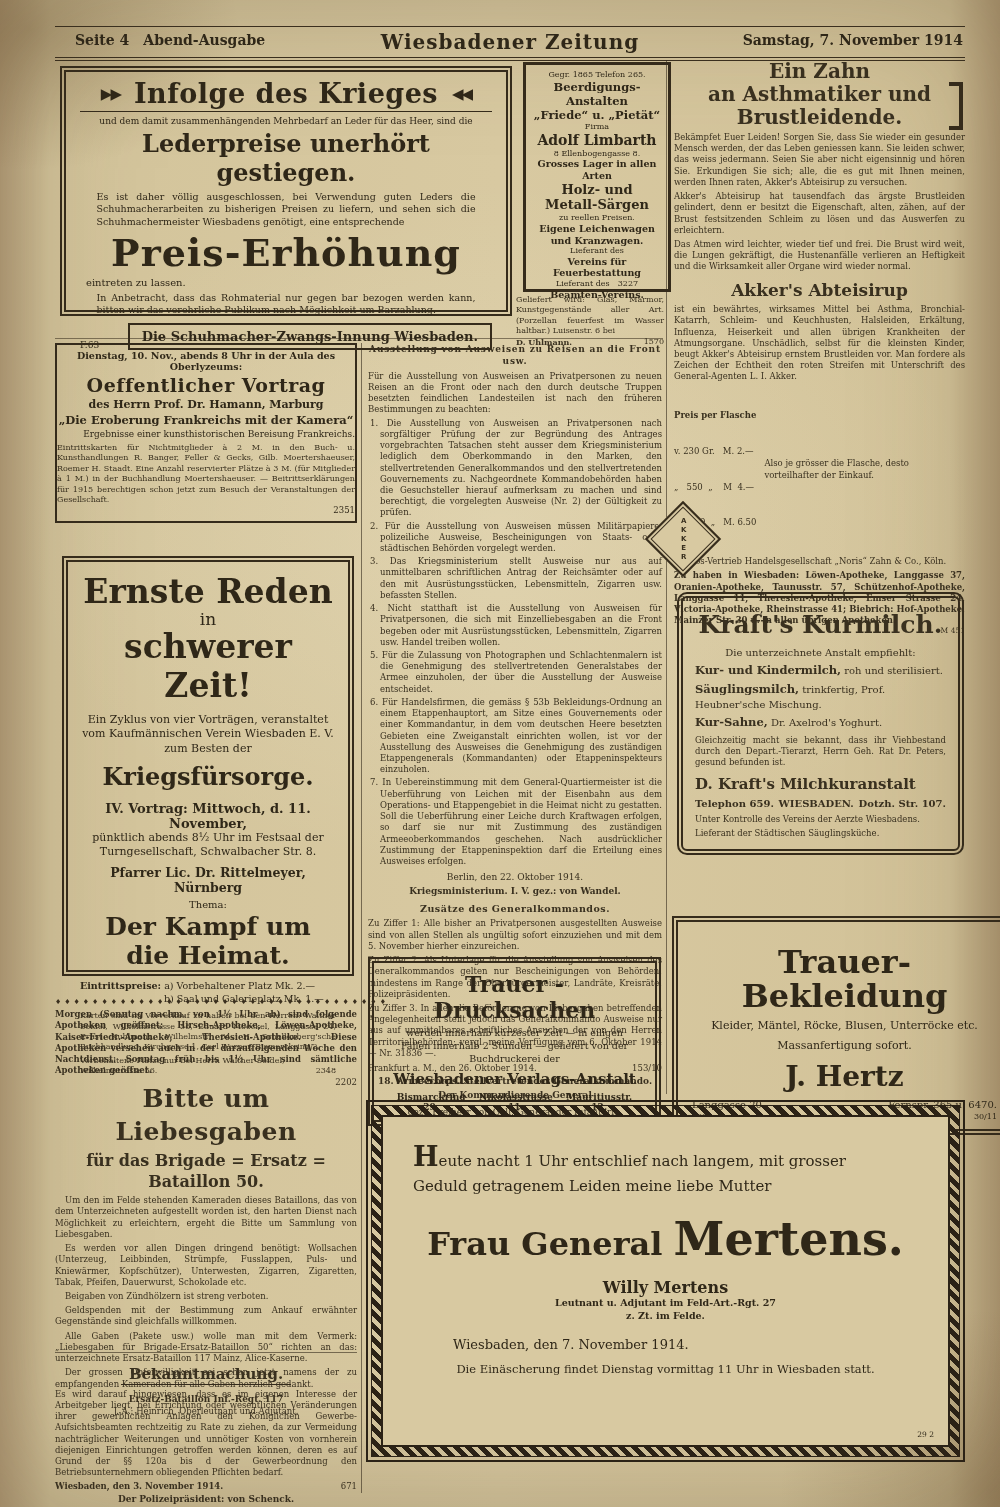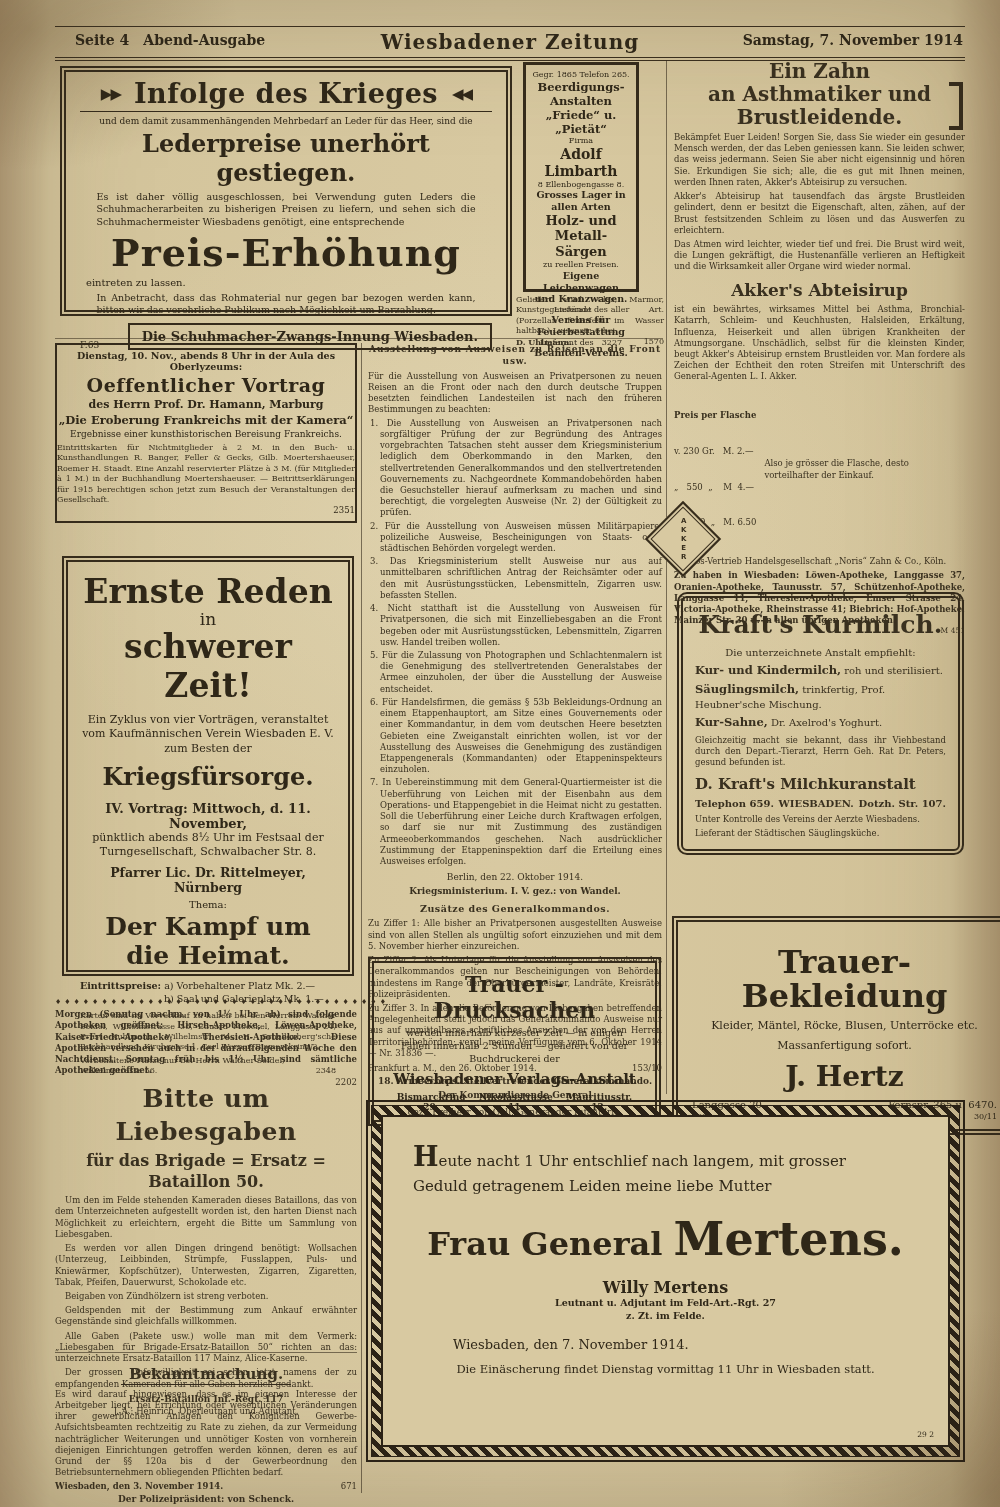--- a/index.html
+++ b/index.html
@@ -48,42 +48,42 @@
   .krieges .lead { font-size:9px; margin-top:4px; }
   .krieges .big1 { font-size:24px; font-weight:bold; margin-top:3px; }
   .krieges .para { font-size:9.5px; line-height:1.3; width:92%; margin:4px auto 0; }
   .krieges .big2 { font-size:38px; font-weight:bold; letter-spacing:1px; margin-top:2px; }
   .krieges .eintreten { font-size:10px; text-align:left; margin:2px 0 0 6px; }
   .krieges-bottom { display:flex; justify-content:space-between; align-items:flex-end; margin-top:6px; }
   .krieges .ref { font-size:9px; }
   .krieges .sig { border:2px solid #352b1b; padding:4px 12px; font-size:13px; font-weight:bold; }
 
   
-  .limbarth { left:523px; top:62px; width:116px; height:230px; border:3px solid #352b1b; padding:5px 4px; text-align:center; }
+  .limbarth { left:523px; top:62px; width:148px; height:230px; border:3px solid #352b1b; padding:5px 4px; text-align:center; }
   .limbarth div { line-height:1.22; }
   .lb-s { font-size:8px; }
   .lb-m { font-size:9.5px; font-weight:bold; }
   .lb-l { font-size:11.5px; font-weight:bold; }
   .lb-xl { font-size:14px; font-weight:bold; }
   .lb-sarg { font-size:13px; font-weight:bold; }
   .lb-refrow { display:flex; justify-content:center; gap:8px; font-size:8px; }
 
   
   .uhlmann { left:516px; top:295px; width:148px; }
   .uhlmann .row { display:flex; justify-content:space-between; }
 
   
   .kunst { left:55px; top:343px; width:302px; }
   .kunst-title { border-bottom:2px solid #352b1b; font-size:15px; font-weight:bold; text-align:center; padding:3px 2px; }
   .kunst-body { padding:5px 0 6px; }
   .kunst .when { font-size:9.5px; font-weight:bold; }
   .kunst .head { font-size:19px; font-weight:bold; letter-spacing:.5px; margin-top:2px; }
   .kunst .spk { font-size:11px; font-weight:bold; margin-top:2px; }
   .kunst .topic { font-size:11.5px; font-weight:bold; margin-top:2px; }
-  .kunst .sub { font-size:9px; margin-top:2px; }
+  .kunst .sub { font-size:9px; margin-top:2px;text-align:right; }
   .kunst .det { margin-top:4px; }
   .kunst .refrow { text-align:right; font-size:8.5px; }
 
   
   .reden { left:62px; top:556px; width:292px; height:420px; padding:10px 12px; text-align:center; }
   .reden .l1,.reden .l3 { font-size:33px; font-weight:bold; }
   .reden .l2 { font-size:17px; margin:-2px 0; }
   .reden .intro { font-size:11px; line-height:1.3; margin-top:8px; }
   .reden .cause { font-size:24px; font-weight:bold; margin-top:6px; }
   .reden .v1 { font-size:13px; font-weight:bold; margin-top:10px; }

